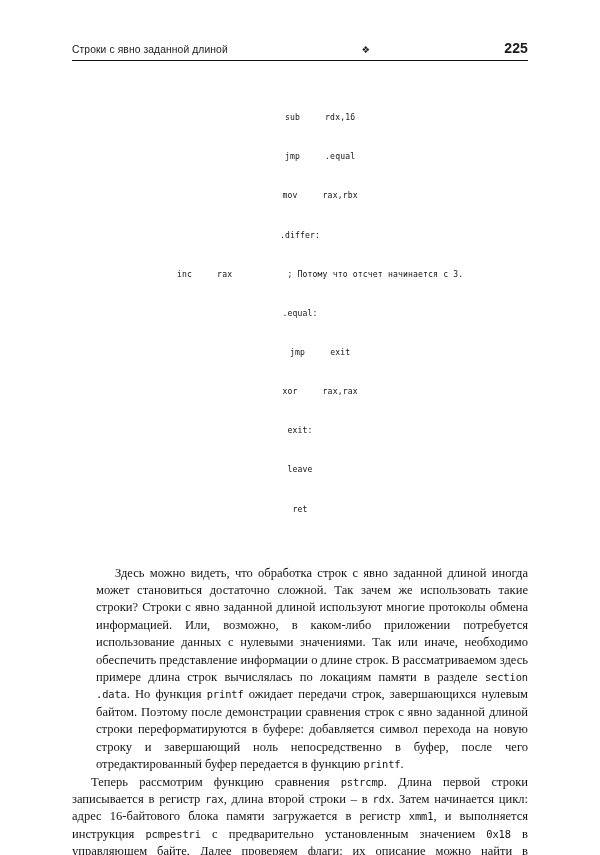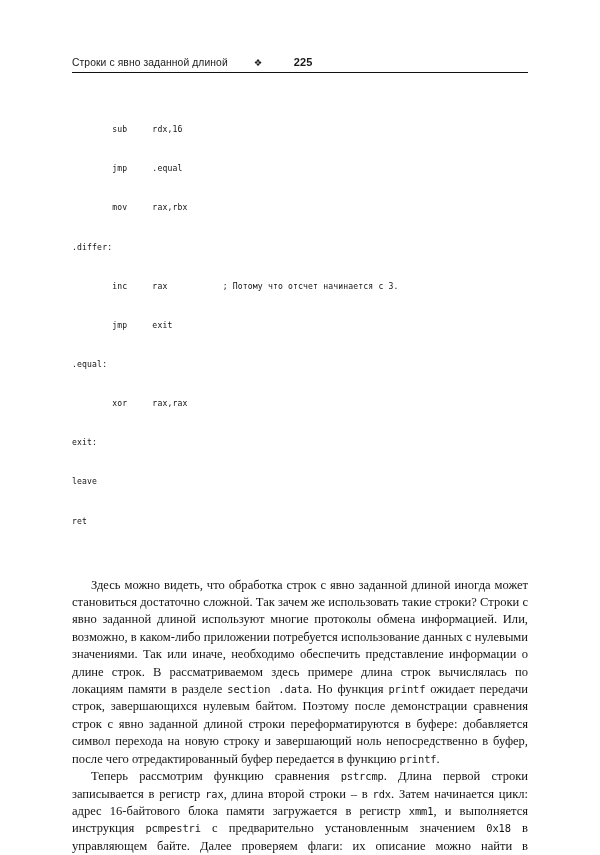--- a/index.html
+++ b/index.html
@@ -26,41 +26,40 @@
     position: absolute;
     left: 72px;
     top: 40px;
     width: 456px;
   }
 
   
   .running-head {
     display: flex;
     align-items: baseline;
-    justify-content: flex-start;
+    justify-content: space-between;
     gap: 26px;
     font-family: "Liberation Sans", "DejaVu Sans", sans-serif;
     font-size: 10.3px;
     letter-spacing: 0.1px;
     color: #1a1a1a;
     padding-bottom: 4px;
-    margin-top: 16px;
   }
   .running-head .rh-title {
     font-weight: 400;
   }
   .running-head .rh-orn {
     font-size: 9.5px;
     line-height: 1;
     position: relative;
     top: -0.5px;
   }
   .running-head .rh-page {
     font-weight: 700;
-    font-size: 11px;
+    font-size: 14px;
     min-width: 24px;
     text-align: right;
   }
   .rule {
     border: 0;
     border-top: 1.1px solid #111;
     margin: 0 0 0 0;
     width: 100%;
   }
 
@@ -68,33 +67,33 @@
   .codeblock {
     font-family: "DejaVu Sans Mono", "Liberation Mono", monospace;
     font-size: 8.1px;
     line-height: 13.05px;
     white-space: pre;
     color: #141414;
     margin-top: 24px;
     margin-left: 0px;
     letter-spacing: 0.15px;
   }
-  .codeblock .cl { display: block; min-height: 13.05px; }
+  .codeblock .cl { display: block; min-height: 13.05px; text-align: center; }
 
   
   p.body {
     margin: 0;
     font-size: 12.55px;
     line-height: 17.4px;
     text-align: justify;
     text-indent: 19px;
     hyphens: manual;
     color: #141414;
   }
-  p.body.first { margin-top: 23px; }
+  p.body.first { margin-top: 23px; margin-left: 24px; }
   p.body + p.body { margin-top: 0; }
 
   code, .mono {
     font-family: "DejaVu Sans Mono", "Liberation Mono", monospace;
     font-size: 10.4px;
     letter-spacing: -0.1px;
   }
 </style>
 </head>
 <body>
@@ -108,22 +107,22 @@
       <span class="rh-page">225</span>
     </div>
     <hr class="rule">
 
     <div class="codeblock">
       <span class="cl">        sub     rdx,16</span>
       <span class="cl">        jmp     .equal</span>
       <span class="cl">        mov     rax,rbx</span>
       <span class="cl">.differ:</span>
       <span class="cl">        inc     rax           ; Потому что отсчет начинается с 3.</span>
+      <span class="cl">.equal:</span>
       <span class="cl">        jmp     exit</span>
-      <span class="cl">.equal:</span>
       <span class="cl">        xor     rax,rax</span>
       <span class="cl">exit:</span>
       <span class="cl">leave</span>
       <span class="cl">ret</span>
     </div>
 
     <p class="body first">
       <span>Здесь можно видеть, что обработка строк с явно заданной длиной иногда может становиться достаточно сложной. Так зачем же использовать такие строки? Строки с явно заданной длиной используют многие протоколы обмена информацией. Или, возможно, в каком-либо приложении потребуется использование данных с нулевыми значениями. Так или иначе, необходимо обеспечить представление информации о длине строк. В рассматриваемом здесь примере длина строк вычислялась по локациям памяти в разделе </span><code>section .data</code><span>. Но функция </span><code>printf</code><span> ожидает передачи строк, завершающихся нулевым байтом. Поэтому после демонстрации сравнения строк с явно заданной длиной строки переформатируются в буфере: добавляется символ перехода на новую строку и завершающий ноль непосредственно в буфер, после чего отредактированный буфер передается в функцию </span><code>printf</code><span>.</span>
     </p>
 

